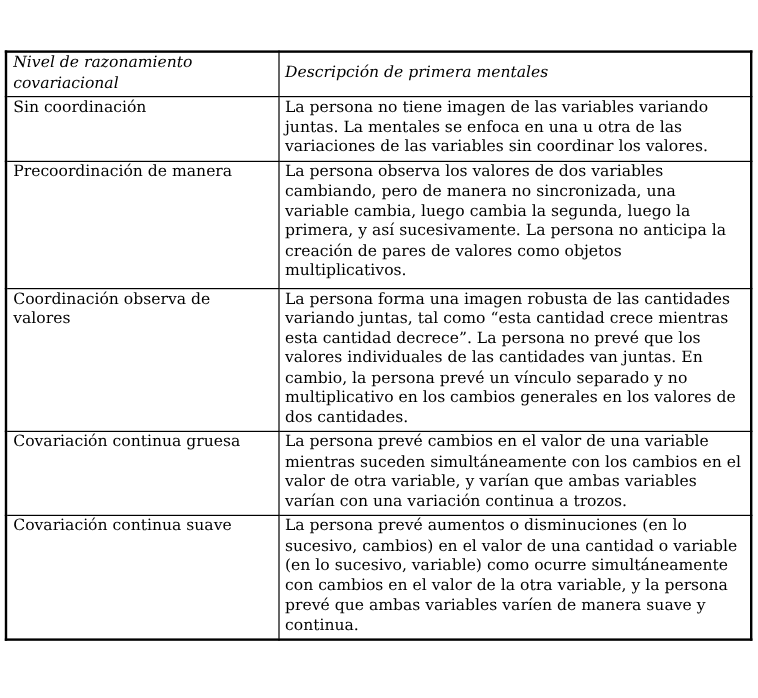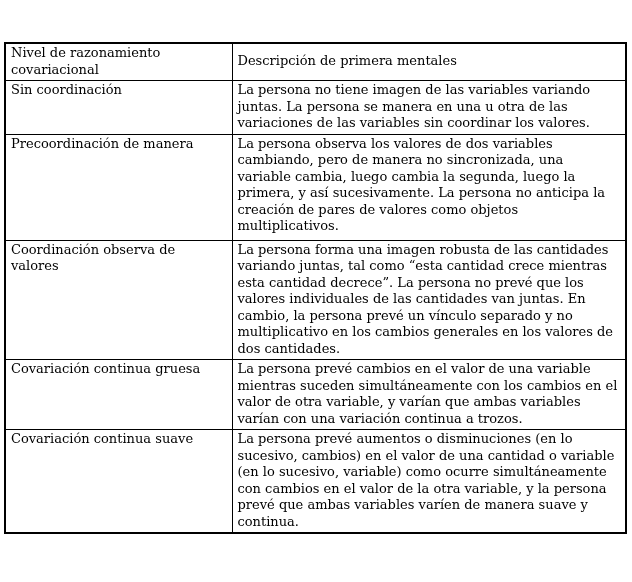--- a/index.html
+++ b/index.html
@@ -35,21 +35,21 @@
     text-align: left;
     font-weight: normal;
     vertical-align: top;
     overflow: hidden;
   }
   table.levels-table th {
     vertical-align: middle;
   }
   col.col-level { width: 227px; }
   col.col-desc  { width: 394px; }
-  tr.r-header { height: 35px; }
+  tr.r-header { height: 35px; font-style: italic; }
   tr.r1 { height: 53px; padding-left: 44px; }
   tr.r2 { height: 106px; }
   tr.r3 { height: 118px; }
   tr.r4 { height: 47px; }
   tr.r5 { height: 67px; padding-left: 24px; }
   tr.r6 { height: 101px; }
 </style>
 </head>
 <body>
 
@@ -61,21 +61,21 @@
     </colgroup>
     <thead>
       <tr class="r-header">
         <th>Nivel de razonamiento covariacional</th>
         <th>Descripción de primera mentales</th>
       </tr>
     </thead>
     <tbody>
       <tr class="r1">
         <td>Sin coordinación</td>
-        <td>La persona no tiene imagen de las variables variando juntas. La persona se manera en una u otra de las variaciones de las variables sin coordinar los valores.</td>
+        <td>La persona no tiene imagen de las variables variando juntas. La mentales se enfoca en una u otra de las variaciones de las variables sin coordinar los valores.</td>
       </tr>
       <tr class="r2">
         <td>Precoordinación de manera</td>
         <td>La persona observa los valores de dos variables cambiando, pero de manera no sincronizada, una variable cambia, luego cambia la segunda, luego la primera, y así sucesivamente. La persona no anticipa la creación de pares de valores como objetos multiplicativos.</td>
       </tr>
       <tr class="r3">
         <td>Coordinación observa de valores</td>
         <td>La persona forma una imagen robusta de las cantidades variando juntas, tal como “esta cantidad crece mientras esta cantidad decrece”. La persona no prevé que los valores individuales de las cantidades van juntas. En cambio, la persona prevé un vínculo separado y no multiplicativo en los cambios generales en los valores de dos cantidades.</td>
       </tr>
       <tr class="r5">

